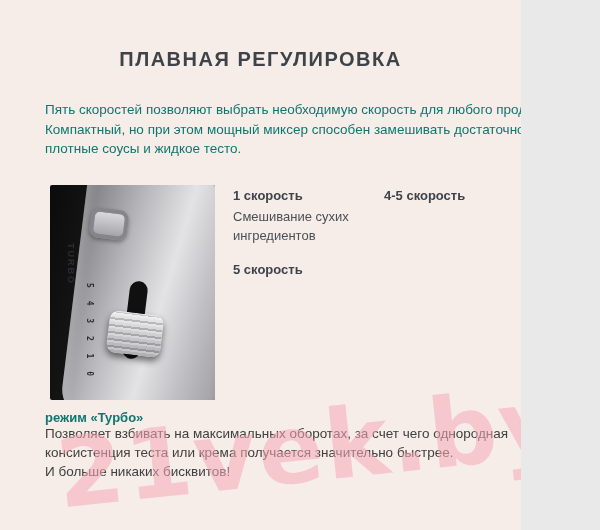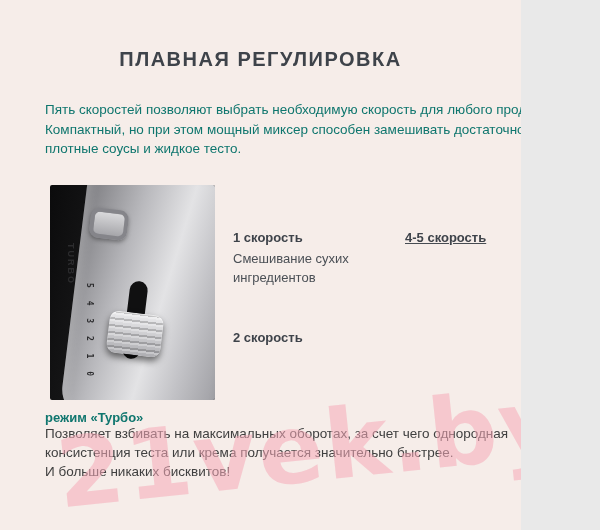--- a/index.html
+++ b/index.html
@@ -114,22 +114,22 @@
     transform: rotate(7deg);
     background:
       repeating-linear-gradient(180deg,
         rgba(0,0,0,0.18) 0 2px, rgba(255,255,255,0.25) 2px 4px, rgba(0,0,0,0) 4px 7px),
       linear-gradient(#ececee, #aeaeb2);
     box-shadow: 0 4px 7px rgba(0,0,0,0.55), inset 0 1px 1px rgba(255,255,255,0.7);
   }
 
   
   .col-mid   { position: absolute; left: 233px; top: 188px; width: 162px; }
-  .col-right { position: absolute; left: 405px; top: 188px; width: 162px; text-decoration: underline; }
-  .speed-block { margin-bottom: 16px; margin-top: 42px; }
+  .col-right { position: absolute; left: 384px; top: 188px; width: 162px; }
+  .speed-block { margin-bottom: 16px; }
   .speed-heading {
     font-size: 13px;
     font-weight: bold;
     color: #3e434a;
     margin-bottom: 5px;
   }
   .speed-text {
     font-size: 13px;
     line-height: 1.45;
     color: #4a4f55;
@@ -183,21 +183,21 @@
     <div class="slider-slot"></div>
     <div class="slider-knob"></div>
   </div>
 
   <div class="col-mid">
     <div class="speed-block">
       <div class="speed-heading">1 скорость</div>
       <div class="speed-text">Смешивание сухих ингредиентов</div>
     </div>
     <div class="speed-block">
-      <div class="speed-heading">2 скорость</div>
+      <div class="speed-heading">5 скорость</div>
     </div>
   </div>
 
   <div class="col-right">
     <div class="speed-block">
       <div class="speed-heading">4-5 скорость</div>
     </div>
   </div>
 
   <div class="turbo-section">

